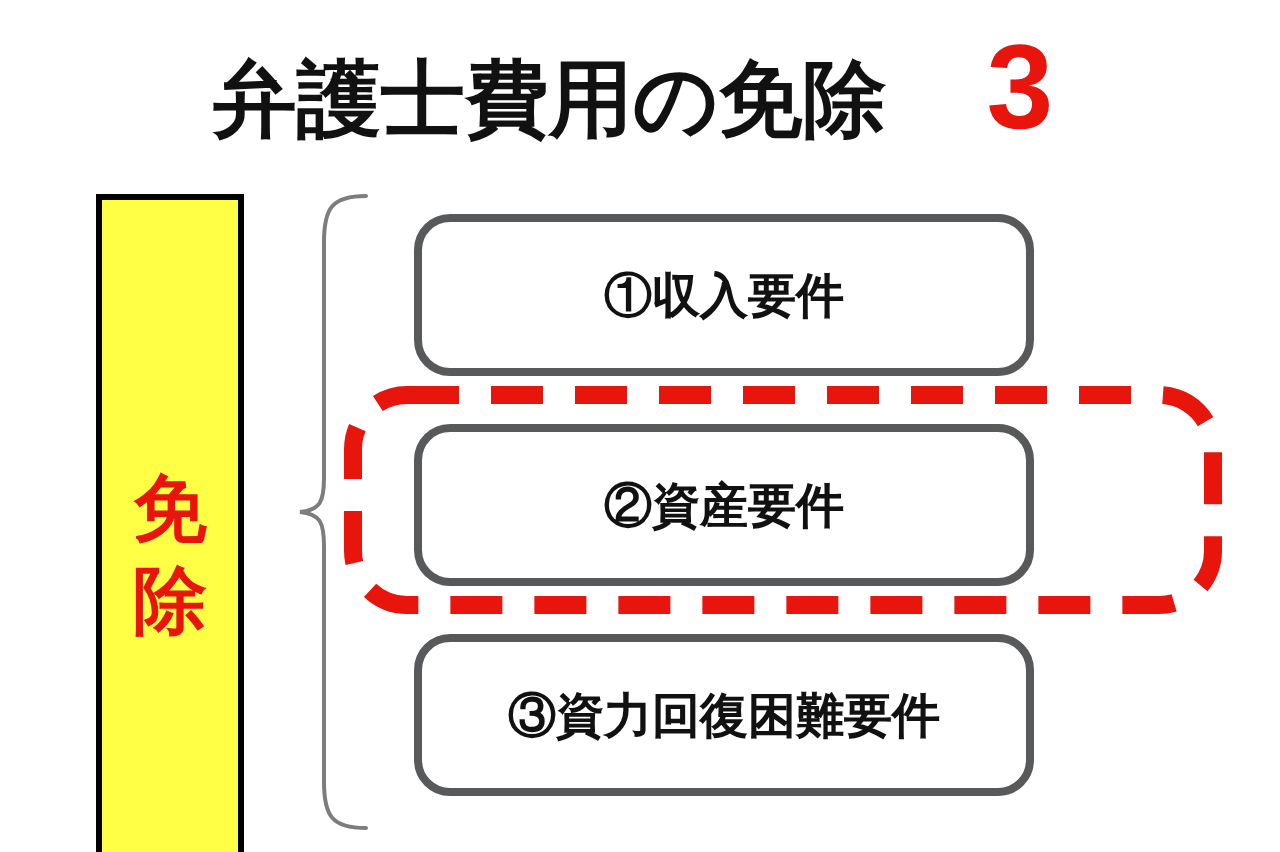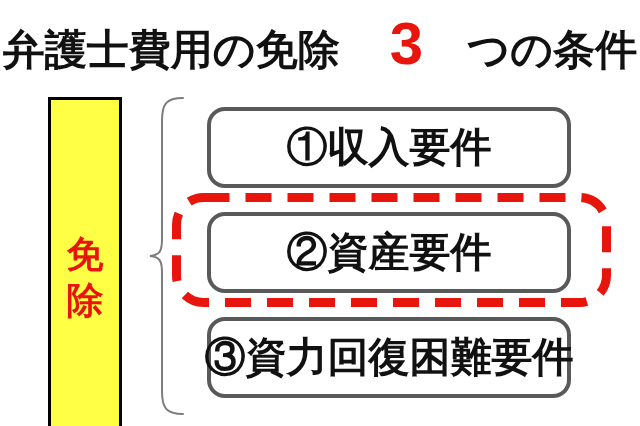--- a/index.html
+++ b/index.html
@@ -51,47 +51,46 @@
   }
 
   
   .brace-svg  { position: absolute; left: 148px; top: 95px; }
   .dashed-svg { position: absolute; left: 167px; top: 188px; }
 
   
   .cond {
     position: absolute;
     left: 207px;
-    width: 364px;
+    width: 310px;
     height: 81px;
     box-sizing: border-box;
     background: #ffffff;
     border: 4px solid #58595b;
     border-radius: 18px;
     display: flex;
     align-items: center;
     justify-content: center;
-    font-size: 41px;
+    font-size: 24px;
     font-weight: bold;
     color: #111111;
     white-space: nowrap;
   }
   .cond-1 { top: 107px; }
   .cond-2 { top: 212px; }
   .cond-3 { top: 317px; }
 </style>
 </head>
 <body>
 
 <div class="stage">
 
   <div class="title-row">
     <span class="title-text">弁護士費用の免除</span>
     <span class="title-num">3</span>
-    <span class="title-text">つの条件</span>
   </div>
 
   <div class="exemption-box">
     <div class="exemption-label">免除</div>
   </div>
 
   <svg class="brace-svg" width="38" height="322" viewBox="0 0 38 322">
     <path d="M35,3 C18,3 14,9 14,26 L14,144 C14,156 12,160 2,161 C12,162 14,166 14,178 L14,296 C14,313 18,319 35,319" fill="none" stroke-width="2" stroke-linecap="round" stroke="#7d7d7d"></path>
   </svg>
 

